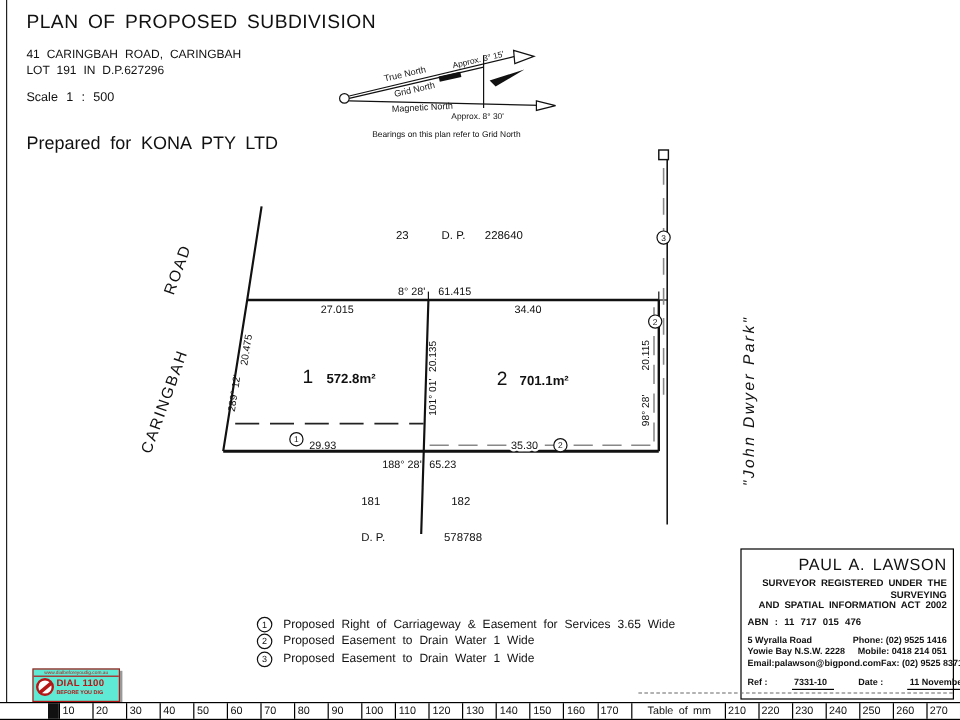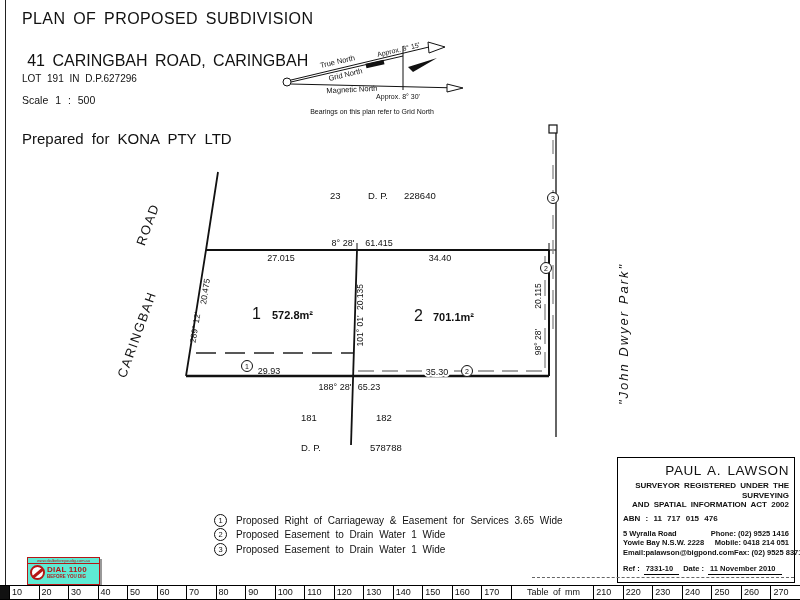--- a/index.html
+++ b/index.html
@@ -3,21 +3,21 @@
 <meta charset="utf-8">
 <style>
   html,body{margin:0;padding:0;background:#fff;}
   .page{position:relative;width:800px;height:600px;background:#fff;overflow:hidden;
         font-family:"Liberation Sans",sans-serif;color:#111;}
   .left-border{position:absolute;left:5px;top:0;width:1px;height:585px;background:#222;}
 
   
   .header{position:absolute;left:22px;top:10px;}
   .title{font-size:16px;font-weight:500;letter-spacing:.4px;word-spacing:3px;}
-  .addr{font-size:16px;font-weight:500;word-spacing:3px;margin-top:24px;text-align:center;}
+  .addr{font-size:10px;font-weight:500;word-spacing:3px;margin-top:12px;}
   .lotline{font-size:10px;font-weight:400;word-spacing:3px;margin-top:3px;}
   .scale{font-size:10.5px;word-spacing:4px;margin-top:10px;}
   .prepared{font-size:15px;word-spacing:4px;margin-top:24px;}
 
   svg.plan{position:absolute;left:0;top:0;}
   svg text{font-family:"Liberation Sans",sans-serif;fill:#111;}
   .dim{font-size:9px;}
   .dimr{font-size:8.5px;}
   .halo{paint-order:stroke;stroke:#fff;stroke-width:4px;}
 
@@ -29,21 +29,21 @@
   .lg-text{font-size:10px;word-spacing:3px;white-space:nowrap;}
 
   
   .surv{position:absolute;left:617px;top:457px;width:178px;height:126px;border:1px solid #000;
         box-sizing:border-box;padding:5px 5px 0 5px;}
   .sv-name{text-align:right;font-size:13.5px;letter-spacing:.6px;word-spacing:2px;}
   .sv-reg{text-align:right;font-size:8px;font-weight:700;line-height:9.5px;margin-top:3px;word-spacing:2px;}
   .sv-abn{text-align:left;font-size:8px;font-weight:700;margin-top:4px;word-spacing:3px;}
   .sv-grid{margin-top:6px;font-size:7.5px;font-weight:700;line-height:9.5px;}
   .srow{display:flex;justify-content:space-between;white-space:nowrap;}
-  .sv-ref{margin-top:7px;font-size:7.5px;font-weight:700;display:flex;gap:4px;white-space:nowrap;}
+  .sv-ref{margin-top:7px;font-size:7.5px;font-weight:700;display:flex;gap:20px;white-space:nowrap;}
   .u{border-bottom:1px solid #000;padding:0 6px 1px 2px;}
 
   
   .dig{position:absolute;left:27px;top:557px;width:73px;height:28px;border:1px solid #b51616;
        box-shadow:2px 2px 0 #999;background:#5eead4;box-sizing:border-box;}
   .dig-url{font-size:4px;color:#b51616;text-align:center;border-bottom:1px solid #b51616;
            line-height:5px;overflow:hidden;white-space:nowrap;}
   .dig-main{display:flex;align-items:center;padding:1px 2px;}
   .dig-circle{position:relative;width:15px;height:15px;border:2.5px solid #b51616;border-radius:50%;
               box-sizing:border-box;flex:0 0 auto;background:#fff;}
@@ -51,21 +51,21 @@
              transform:rotate(-40deg);}
   .dig-words{margin-left:2px;line-height:1;}
   .dig-l1{display:block;color:#b51616;font-weight:700;font-size:8px;letter-spacing:.2px;}
   .dig-l2{display:block;color:#b51616;font-size:4.5px;font-weight:700;margin-top:1px;}
 
   
   .fold{position:absolute;left:532px;top:577px;width:262px;border-top:1px dashed #666;}
 
   
   .ruler{position:absolute;left:0;top:585px;width:800px;height:15px;box-sizing:border-box;
-         border-top:1.5px solid #000;border-bottom:1.5px solid #000;display:flex;background:#fff;}
+         border-top:1.5px solid #000;border-bottom:1.5px solid #000;display:flex;background:#fff;padding-left:40px;}
   .rc-start{flex:0 0 9px;background:#111;}
   .rc{flex:1 1 0;border-left:1.2px solid #000;font-size:9px;padding:1px 0 0 2px;
       white-space:nowrap;overflow:hidden;box-sizing:border-box;}
   .rc-wide{flex:3 1 0;text-align:center;word-spacing:2px;}
 </style>
 </head>
 <body>
 
 <div class="page">
   <div class="left-border"></div>

